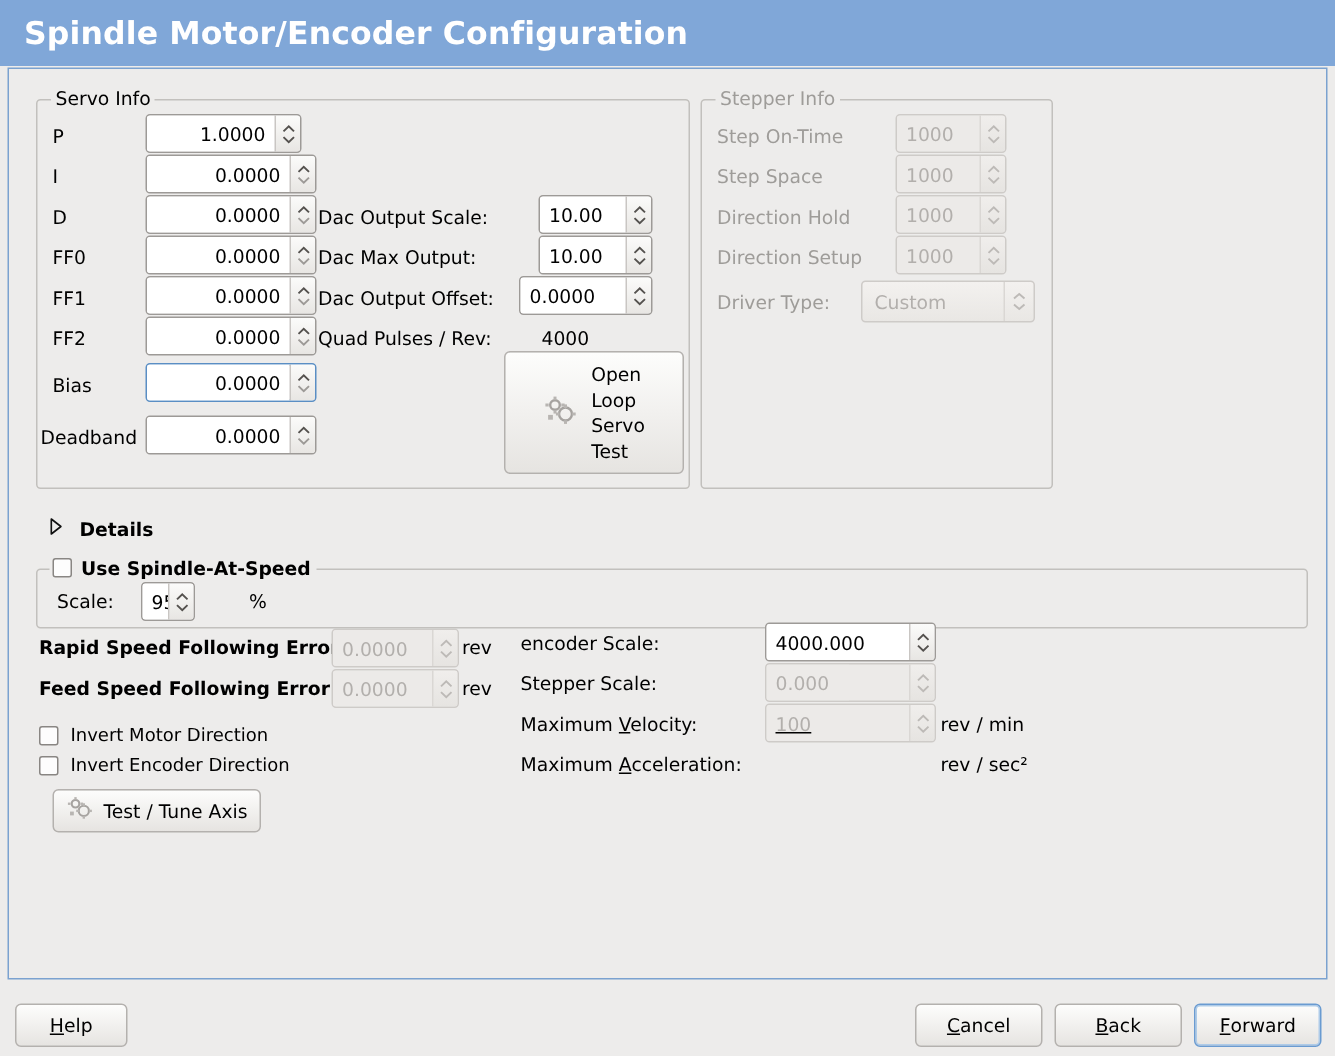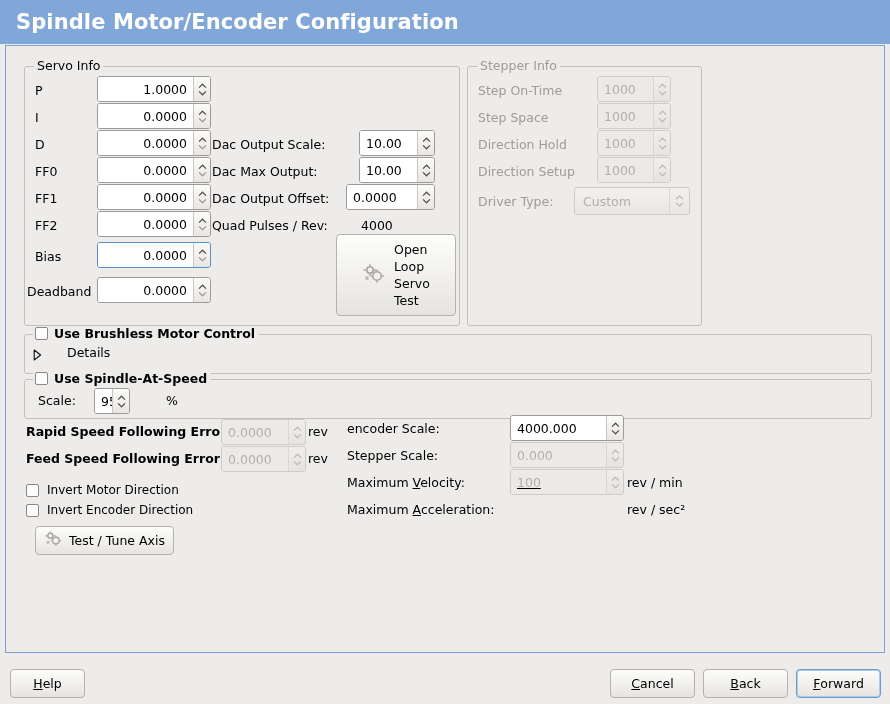--- a/index.html
+++ b/index.html
@@ -201,23 +201,24 @@
     gap: 8px;
     white-space: nowrap;
     font-weight: normal;
     font-size: 12px;
   }
 
   
   .expander {
     position: absolute;
     display: flex;
-    align-items: flex-end;
-    gap: 25px;
+    align-items: flex-start;
+    gap: 11px;
     font-size: 12.5px;
+    font-weight: bold;
   }
   .tri-outline {
     width: 9px; height: 11px;
     position: relative;
   }
 
   
   .gears { flex: none; }
 
   
@@ -238,21 +239,21 @@
 
   <span class="lbl" style="left:29px; top:37px;">P</span>
   <span class="lbl" style="left:29px; top:64px;">I</span>
   <span class="lbl" style="left:29px; top:91px;">D</span>
   <span class="lbl" style="left:29px; top:118px;">FF0</span>
   <span class="lbl" style="left:29px; top:145px;">FF1</span>
   <span class="lbl" style="left:29px; top:172px;">FF2</span>
   <span class="lbl" style="left:29px; top:203px;">Bias</span>
   <span class="lbl" style="left:21px; top:238px;">Deadband</span>
 
-  <div class="spin right" style="left:91px; top:30px; width:114px;">
+  <div class="spin right" style="left:91px; top:30px; width:104px;">
     <span class="val">1.0000</span>
     <span class="arrows">
       <svg width="9" height="6" viewBox="0 0 9 6">
           <path d="M1 4.6 L4.5 1.2 L8 4.6" stroke="#55524f" stroke-width="1.3" fill="none"></path>
         </svg>
       <svg width="9" height="6" viewBox="0 0 9 6">
           <path d="M1 1.4 L4.5 4.8 L8 1.4" stroke="#55524f" stroke-width="1.3" fill="none"></path>
         </svg>
     </span>
   </div>
@@ -462,26 +463,20 @@
     <span class="arrows">
       <svg width="9" height="5" viewBox="0 0 9 5">
           <path d="M1 4 L4.5 1 L8 4" stroke="#bdbab7" stroke-width="1.3" fill="none"></path>
         </svg>
       <svg width="9" height="5" viewBox="0 0 9 5">
           <path d="M1 1 L4.5 4 L8 1" stroke="#bdbab7" stroke-width="1.3" fill="none"></path>
         </svg>
     </span>
   </div>
 
-  <div class="cbframe" style="left:18px; top:288px; width:848px; height:40px;">
-    <span class="cb-title">
-      <span class="chk"></span>
-      <span>Use Brushless Motor Control</span>
-    </span>
-  </div>
   <div class="expander" style="left:27px; top:299px;">
     <span class="tri-outline">
       <svg width="9" height="12" viewBox="0 0 9 12">
           <path d="M1.2 1 L7.6 6 L1.2 11 Z" fill="none" stroke="#111" stroke-width="1.1" stroke-linejoin="round"></path>
         </svg>
     </span>
     <span>Details</span>
   </div>
 
   <div class="cbframe" style="left:18px; top:333px; width:848px; height:40px;">

